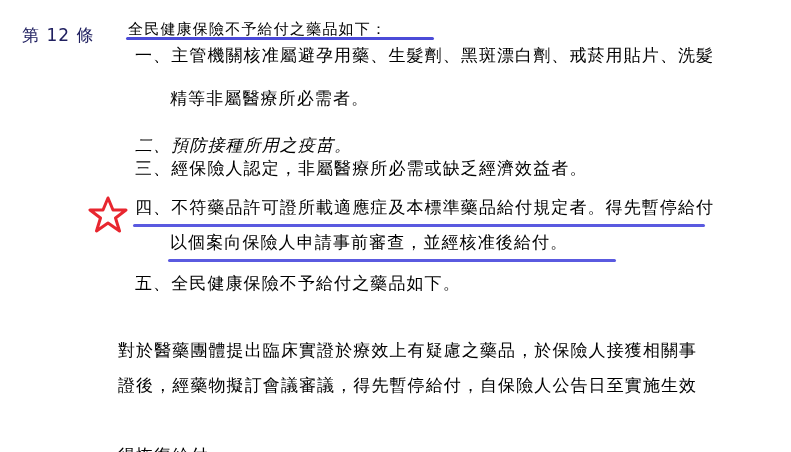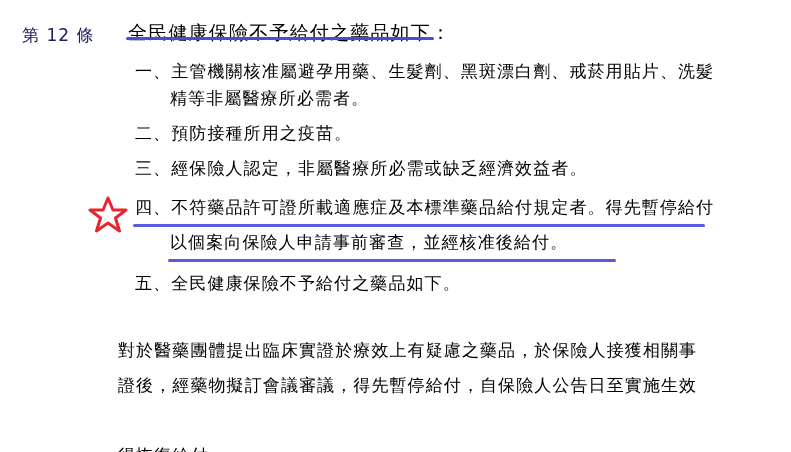--- a/index.html
+++ b/index.html
@@ -34,21 +34,21 @@
     top: 14px;
     font-size: 17px;
     letter-spacing: 1px;
     color: #202060;
     white-space: nowrap;
   }
   .article-title {
     position: absolute;
     left: 128px;
     top: 10px;
-    font-size: 19px;
+    font-size: 15px;
     letter-spacing: 1.2px;
     color: #000;
     white-space: nowrap;
   }
   .title-underline {
     position: absolute;
     left: 126px;
     top: 37px;
     width: 308px;
     height: 3px;
@@ -89,24 +89,24 @@
 <body>
 
 <div class="page">
 
   <div class="article-row">
     <span class="article-no">第 12 條</span>
     <span class="article-title">全民健康保險不予給付之藥品如下：</span>
   </div>
   <div class="title-underline"></div>
 
-  <div class="line indent1" style="top:60px;">一、主管機關核准屬避孕用藥、生髮劑、黑斑漂白劑、戒菸用貼片、洗髮</div>
+  <div class="line indent1" style="top:44px;">一、主管機關核准屬避孕用藥、生髮劑、黑斑漂白劑、戒菸用貼片、洗髮</div>
   <div class="line indent2" style="top:87px;">精等非屬醫療所必需者。</div>
 
-  <div class="line indent1" style="top:122px;">二、預防接種所用之疫苗。</div>
+  <div class="line indent1" style="top:134px;font-style:italic;">二、預防接種所用之疫苗。</div>
 
   <div class="line indent1" style="top:157px;">三、經保險人認定，非屬醫療所必需或缺乏經濟效益者。</div>
 
   <div class="star-wrap">
     <svg width="40" height="40" viewBox="0 0 40 40" aria-hidden="true">
       <polygon points="20,3 25,15 38,15 27.5,23 31.5,36 20,28 8.5,36 12.5,23 2,15 15,15" fill="#ffffff" stroke="#e8262f" stroke-width="3" stroke-linejoin="round"></polygon>
     </svg>
   </div>
 
   <div class="line indent1" style="top:196px;">四、不符藥品許可證所載適應症及本標準藥品給付規定者。得先暫停給付</div>

